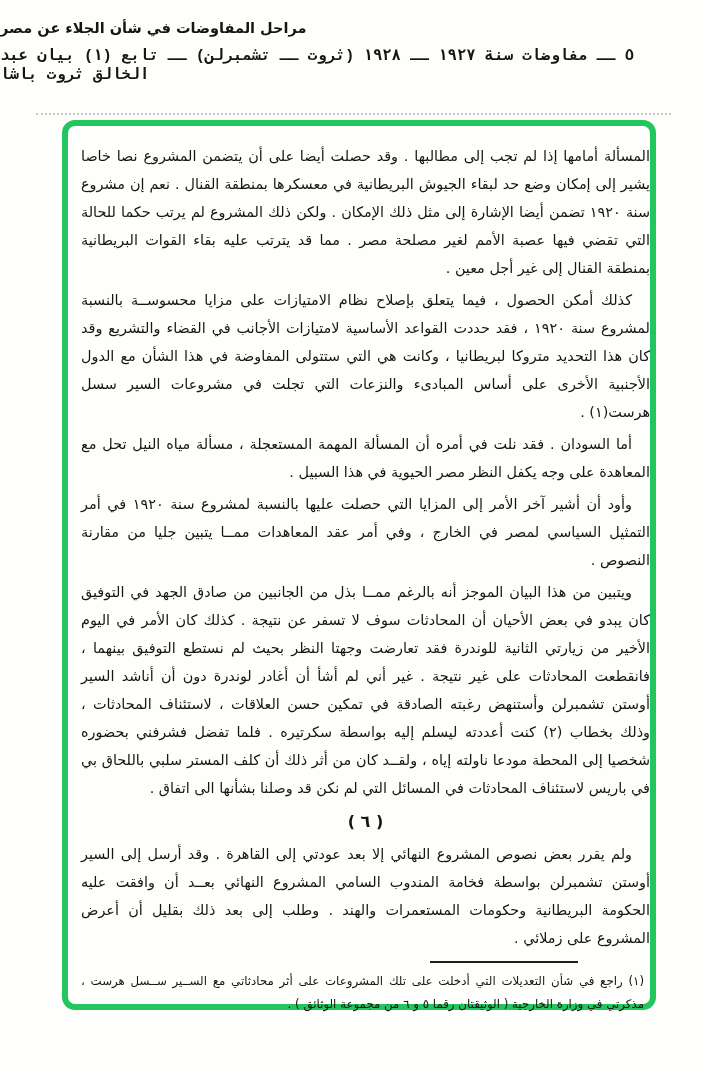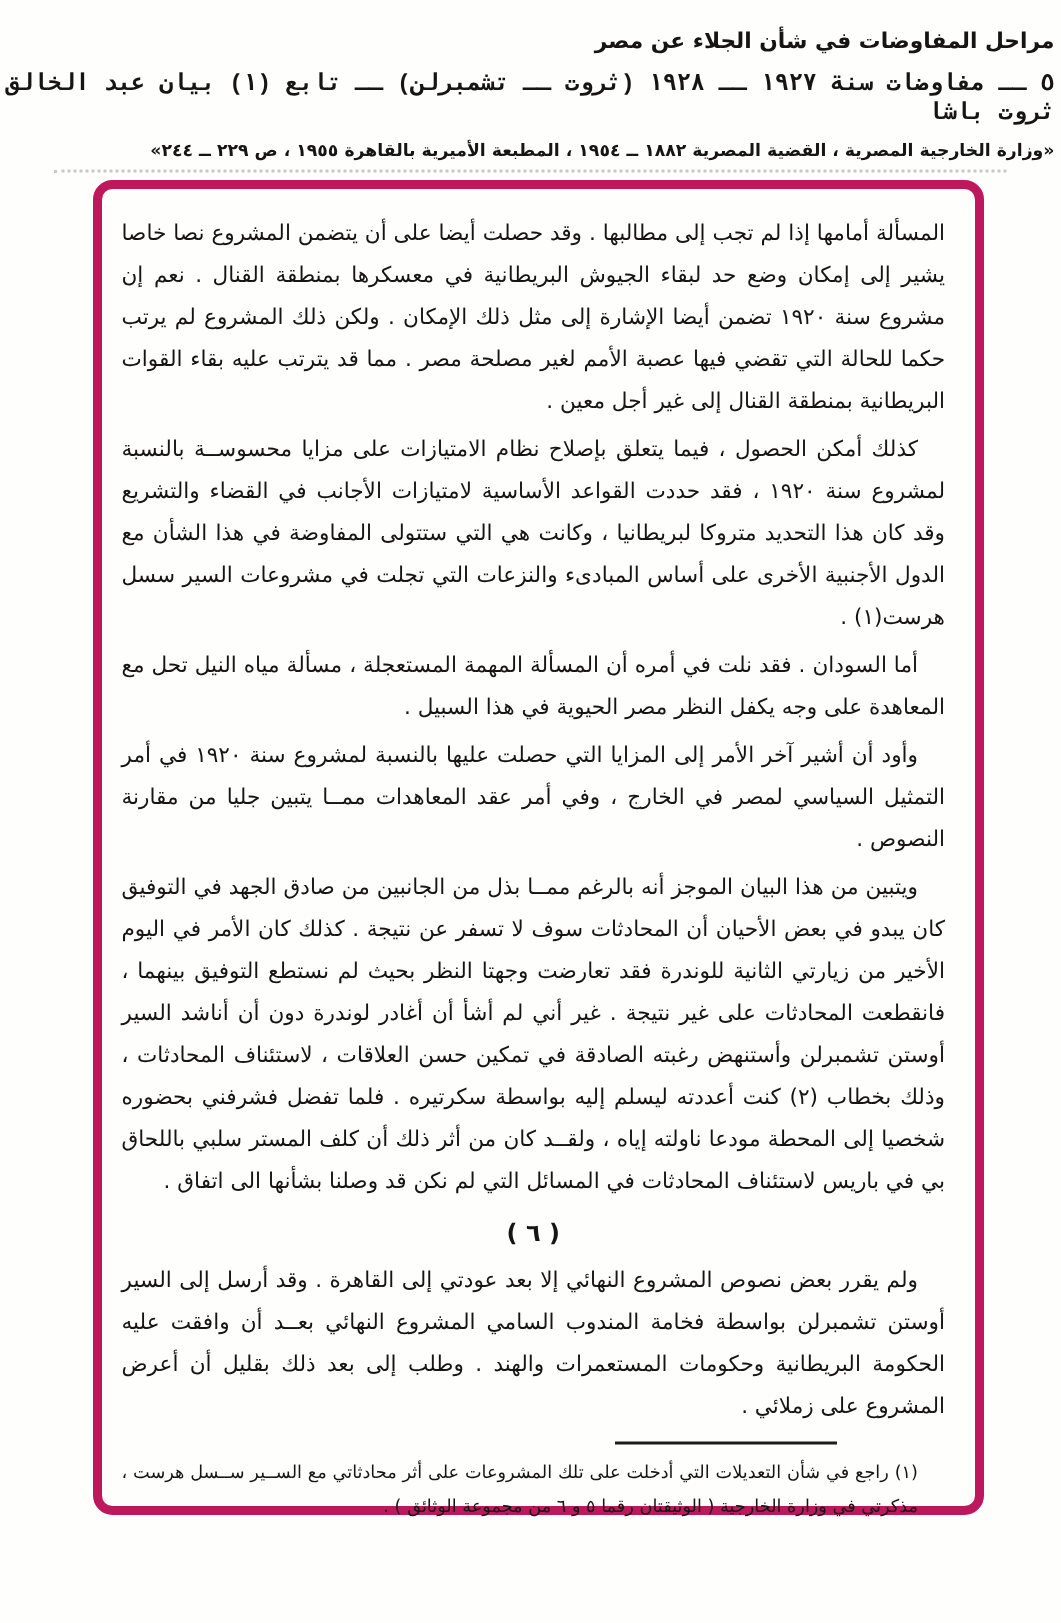--- a/index.html
+++ b/index.html
@@ -8,74 +8,73 @@
     width: 707px; height: 1082px;
     background: #fefefc;
     font-family: "DejaVu Sans", sans-serif;
     position: relative;
     overflow: hidden;
     color: #161514;
   }
   .page { position: absolute; inset: 0; direction: rtl; }
 
   
-  .header { position: absolute; top: 20px; left: 0; right: 4px; text-align: right; }
+  .header { position: absolute; top: 20px; left: 0; right: 16px; text-align: left; }
   .h-title   { font-size: 14.5px; font-weight: bold; letter-spacing: 0; margin: 0 0 10px 0; }
   .h-subtitle{ font-size: 15.5px; font-weight: bold; margin: 0 0 9px 0; font-family: Liberation Mono, monospace; }
   .h-source  { font-size: 11.5px; font-weight: bold; margin: 0; }
   .header-rule {
     position: absolute; top: 113px; left: 36px; right: 36px;
     border-top: 2px dotted #c9c9c4; height: 0;
   }
 
   
   .frame {
     position: absolute; top: 120px; left: 62px;
     width: 594px; height: 890px;
-    border: 6px solid #be185d;
+    border: 6px solid #22c55e;
     border-radius: 13px;
-    padding: 16px 20px 0 13px;
+    padding: 16px 0 0 13px;
     background: transparent;
   }
 
   
   .bodytext { font-size: 14.4px; line-height: 28px; text-align: justify; }
   p.para { margin: 0 0 4px 0; }
   p.indent { text-indent: 18px; }
   .section-head {
     text-align: center; font-size: 16px; font-weight: bold;
     margin: 6px 0 4px 0; letter-spacing: 2px;
   }
 
   
   .fn-rule {
     width: 148px; height: 0;
     border-top: 2px solid #1c1c1c;
     margin: 9px 72px 7px auto;   
   }
   .footnotes { font-size: 11.8px; line-height: 23px; text-align: justify; }
-  .footnote { margin: 0 12px 2px 0; }
+  .footnote { margin: 0 0 2px 0; }
   .footnote.fn-1 { padding-right: 6px; }
   .footnote.fn-2 { text-align: right; padding-right: 96px; }
 
   
   .page-number {
     position: absolute; bottom: 30px; left: 0; right: 0;
     text-align: center; font-size: 12.5px; font-weight: bold;
   }
 </style>
 </head>
 <body>
 
 <div class="page">
 
   <div class="header">
     <p class="h-title">مراحل المفاوضات في شأن الجلاء عن مصر</p>
     <p class="h-subtitle">٥ ــ مفاوضات سنة ١٩٢٧ ــ ١٩٢٨ (ثروت ــ تشمبرلن) ــ تابع (١) بيان عبد الخالق ثروت باشا</p>
-    <p class="h-source">«وزارة الخارجية المصرية ، القضية المصرية ١٨٨٢ ــ ١٩٥٤ ، المطبعة الأميرية بالقاهرة ١٩٥٥ ، ص ٢٢٩ ــ ٢٤٤»</p>
   </div>
 
   <div class="header-rule"></div>
 
   <div class="frame">
     <div class="bodytext">
       <p class="para">المسألة أمامها إذا لم تجب إلى مطالبها . وقد حصلت أيضا على أن يتضمن المشروع نصا خاصا يشير إلى إمكان وضع حد لبقاء الجيوش البريطانية في معسكرها بمنطقة القنال . نعم إن مشروع سنة ١٩٢٠ تضمن أيضا الإشارة إلى مثل ذلك الإمكان . ولكن ذلك المشروع لم يرتب حكما للحالة التي تقضي فيها عصبة الأمم لغير مصلحة مصر . مما قد يترتب عليه بقاء القوات البريطانية بمنطقة القنال إلى غير أجل معين .</p>
       <p class="para indent">كذلك أمكن الحصول ، فيما يتعلق بإصلاح نظام الامتيازات على مزايا محسوســة بالنسبة لمشروع سنة ١٩٢٠ ، فقد حددت القواعد الأساسية لامتيازات الأجانب في القضاء والتشريع وقد كان هذا التحديد متروكا لبريطانيا ، وكانت هي التي ستتولى المفاوضة في هذا الشأن مع الدول الأجنبية الأخرى على أساس المبادىء والنزعات التي تجلت في مشروعات السير سسل هرست(١) .</p>
       <p class="para indent">أما السودان . فقد نلت في أمره أن المسألة المهمة المستعجلة ، مسألة مياه النيل تحل مع المعاهدة على وجه يكفل النظر مصر الحيوية في هذا السبيل .</p>
       <p class="para indent">وأود أن أشير آخر الأمر إلى المزايا التي حصلت عليها بالنسبة لمشروع سنة ١٩٢٠ في أمر التمثيل السياسي لمصر في الخارج ، وفي أمر عقد المعاهدات ممــا يتبين جليا من مقارنة النصوص .</p>

